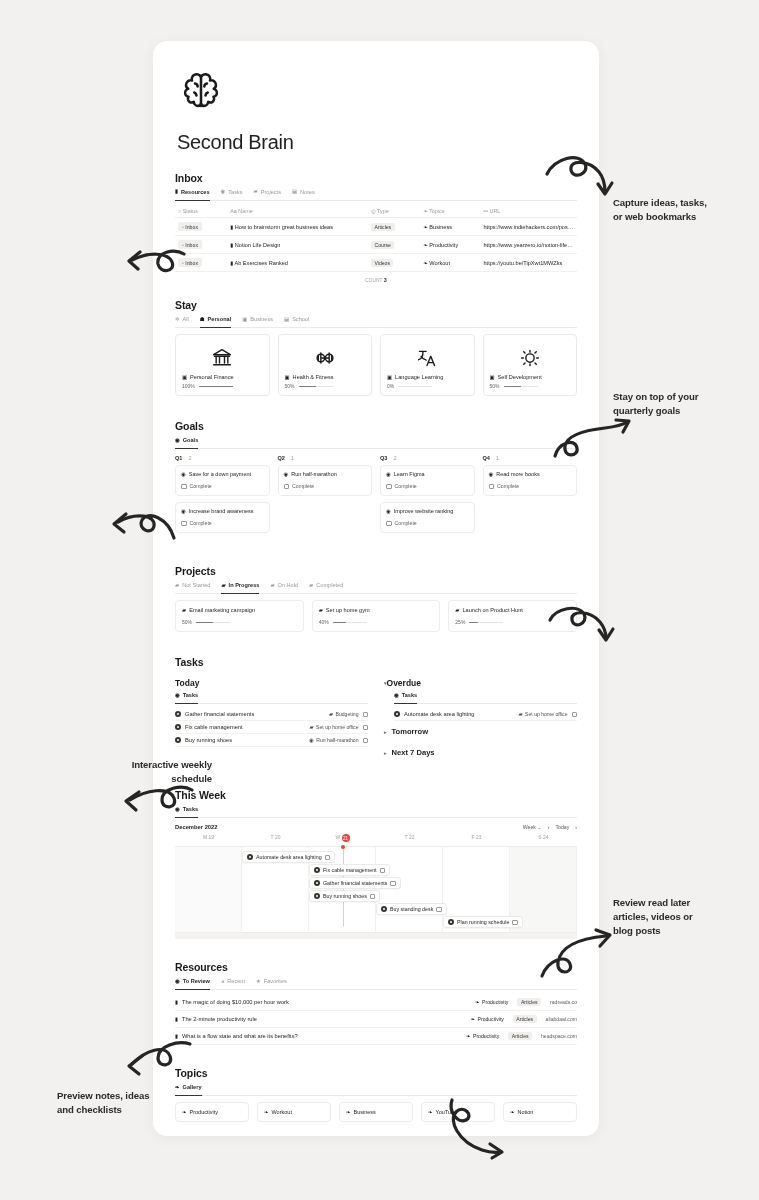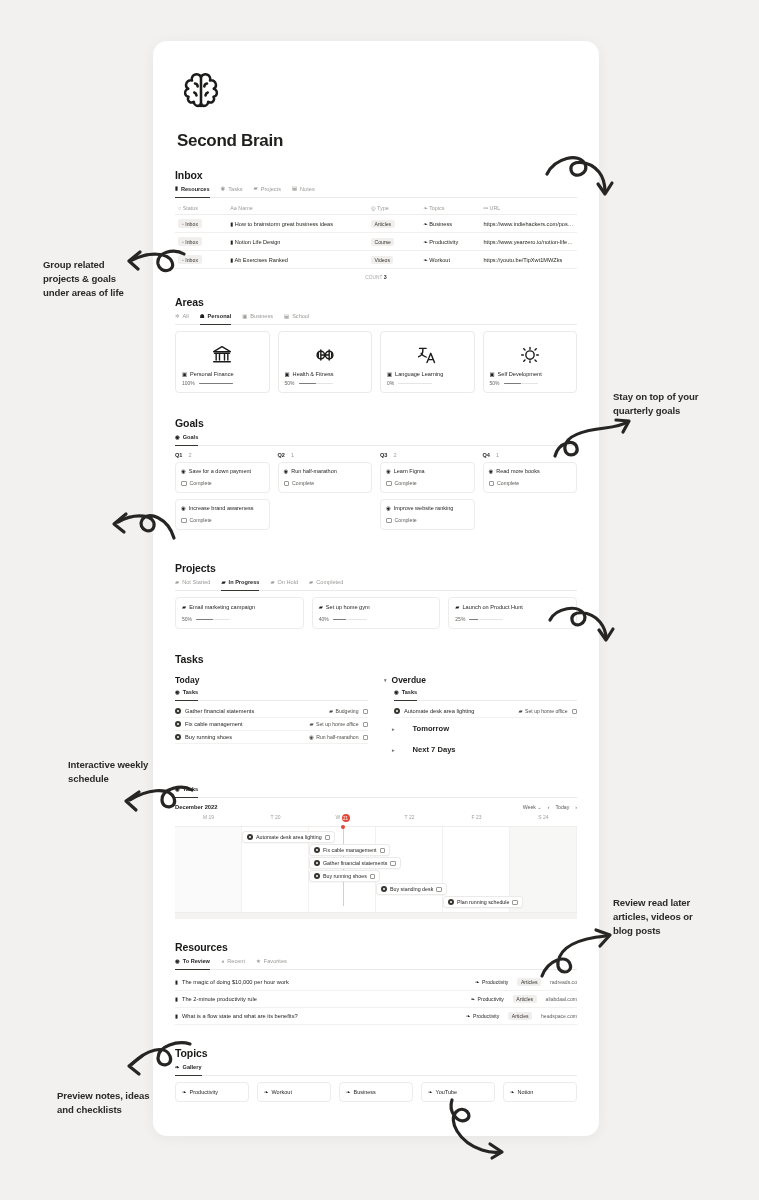--- a/index.html
+++ b/index.html
@@ -21,21 +21,21 @@
     border-radius: 14px;
     box-shadow: 0 2px 14px rgba(0,0,0,.05);
     overflow: hidden;
   }
   #inner { padding: 22px 22px 0 22px; }
 
   
   .logo { width: 48px; height: 48px; margin: 4px 0 16px 2px; }
 
   .app-title {
-    font-size: 17px; font-weight: 700; letter-spacing: -.3px;
+    font-size: 20px; font-weight: 400; letter-spacing: -.3px;
     margin: 12px 0 18px 2px;
   }
 
   
   .section { margin-bottom: 16px; }
   .sec-title {
     font-size: 10.5px; font-weight: 700; letter-spacing: -.1px;
     margin: 0 0 5px 0; color: #191918;
   }
   .sub-title {
@@ -114,22 +114,22 @@
     display: flex; align-items: center; gap: 4px;
     font-size: 5.7px; padding: 3px 0; border-bottom: 1px solid #f3f2f0;
   }
   .task-row .nm { flex: 1; }
   .task-row .tag { font-size: 5.1px; color: #4d4c48; display: flex; align-items: center; gap: 2.5px; }
   .circ {
     width: 6px; height: 6px; border-radius: 50%; background: #37352f;
     display: inline-flex; align-items: center; justify-content: center; flex: none;
   }
   .circ::after { content: ""; width: 2px; height: 2px; background: #fff; border-radius: 50%; }
-  .acc-row { display: flex; align-items: center; gap: 18px; font-size: 7.6px;
-             font-weight: 700; padding: 6px 0; color: #262523; margin-left: 8px; }
+  .acc-row { display: flex; align-items: center; gap: 5px; font-size: 7.6px;
+             font-weight: 700; padding: 6px 0; color: #262523; }
   .caret { font-size: 5px; color: #7a7977; }
 
   
   .cal-head { display: flex; align-items: center; justify-content: space-between;
               font-size: 5.8px; font-weight: 700; margin-bottom: 2px; }
   .cal-ctrl { display: flex; align-items: center; gap: 6px; font-size: 5.2px;
               font-weight: 400; color: #5d5c59; }
   .cal-days { display: flex; }
   .cal-day { flex: 1; text-align: center; font-size: 5px; color: #a09f9c; padding: 2px 0 4px; }
   .daynum-today {
@@ -258,21 +258,21 @@
               </tr>
             </tbody>
         </table>
         <div class="count">
           <span>COUNT</span>
           <b>3</b>
         </div>
       </div>
 
       <div class="section">
-        <div class="sec-title">Areas</div>
+        <div class="sec-title">Stay</div>
         <div class="tabs" id="areas-tabs">
             <div class="tab">
               <span class="ic ">✲</span>
               <span>All</span>
             </div>
             <div class="tab active">
               <span class="ic ">☗</span>
               <span>Personal</span>
             </div>
             <div class="tab">
@@ -550,21 +550,21 @@
                   <span class="nm">Buy running shoes</span>
                   <span class="tag">
                     <span class="ic ">◉</span>
                     <span>Run half-marathon</span>
                   </span>
                   <span class="box"></span>
                 </div>
               </div>
           </div>
           <div class="col">
-            <div class="sub-title" style="display:flex;align-items:center;gap:5px;font-size:8.5px">
+            <div class="sub-title" style="display:flex;align-items:center;font-size:8.5px">
               <span class="caret">▾</span>
               <span>Overdue</span>
             </div>
             <div style="padding-left:10px">
               <div class="tabs" id="overdue-tabs">
                   <div class="tab active">
                     <span class="ic ">◉</span>
                     <span>Tasks</span>
                   </div>
                 </div>
@@ -588,20 +588,21 @@
                 <div class="acc-row">
                   <span class="caret">▸</span>
                   <span>Next 7 Days</span>
                 </div>
               </div>
           </div>
         </div>
       </div>
 
       <div class="section" style="margin-top:26px">
+        <div class="sec-title">This Week</div>
         <div class="tabs" id="week-tabs">
             <div class="tab active">
               <span class="ic ">◉</span>
               <span>Tasks</span>
             </div>
           </div>
         <div class="cal-head" style="margin-top:6px">
           <span>December 2022</span>
           <span class="cal-ctrl">
             <span>
@@ -753,30 +754,29 @@
             <div class="topic-card">
               <span class="ic ">❧</span>
               <span>Notion</span>
             </div>
           </div>
       </div>
 
     </div>
   </div>
 
+  <div class="anno" style="left: 613px; top: 196px; width: 140px; white-space: pre-line;">Capture ideas, tasks,
+or web bookmarks</div>
   <div class="arrow" style="left:545px; top:152px;">
     <svg width="70" height="52" fill="none" stroke="#262523" stroke-width="3.2" stroke-linecap="round" stroke-linejoin="round">
       <path d="M2 22 C10 6, 34 0, 40 12 C45 22, 28 28, 26 18 C24 7, 44 8, 54 20 C58 25, 60 32, 60 40"></path>
       <path d="M53 32 L60 42 L67 31"></path>
     </svg>
   </div>
 
-  <div class="anno" style="left: 43px; top: 258px; width: 150px; white-space: pre-line;">Group related
-projects &amp; goals
-under areas of life</div>
   <div class="arrow" style="left:118px; top:246px;">
     <svg width="68" height="42" fill="none" stroke="#262523" stroke-width="3.2" stroke-linecap="round" stroke-linejoin="round">
       <path d="M66 8 C56 2, 38 6, 40 18 C42 28, 58 26, 54 16 C50 6, 30 6, 14 14"></path>
       <path d="M22 6 L11 15 L20 23"></path>
     </svg>
   </div>
 
   <div class="anno" style="left: 613px; top: 390px; width: 150px; white-space: pre-line;">Stay on top of your
 quarterly goals</div>
   <div class="arrow" style="left:553px; top:418px;">
@@ -793,21 +793,21 @@
     </svg>
   </div>
 
   <div class="arrow" style="left:548px; top:604px;">
     <svg width="70" height="44" fill="none" stroke="#262523" stroke-width="3.2" stroke-linecap="round" stroke-linejoin="round">
       <path d="M2 16 C8 4, 30 0, 36 10 C41 19, 26 26, 24 16 C22 6, 42 6, 52 18 C56 23, 58 28, 58 34"></path>
       <path d="M51 26 L58 36 L65 25"></path>
     </svg>
   </div>
 
-  <div class="anno" style="left: 68px; top: 758px; width: 150px; white-space: pre-line;">Interactive weekly
+  <div class="anno" style="left: 62px; top: 758px; width: 150px; white-space: pre-line; text-align: right;">Interactive weekly
 schedule</div>
   <div class="arrow" style="left:112px; top:782px;">
     <svg width="82" height="42" fill="none" stroke="#262523" stroke-width="3.2" stroke-linecap="round" stroke-linejoin="round">
       <path d="M80 8 C70 2, 50 6, 50 18 C50 28, 66 27, 62 16 C57 4, 34 8, 18 18"></path>
       <path d="M27 10 L14 19 L24 28"></path>
     </svg>
   </div>
 
   <div class="anno" style="left: 613px; top: 896px; width: 150px; white-space: pre-line;">Review read later
 articles, videos or

